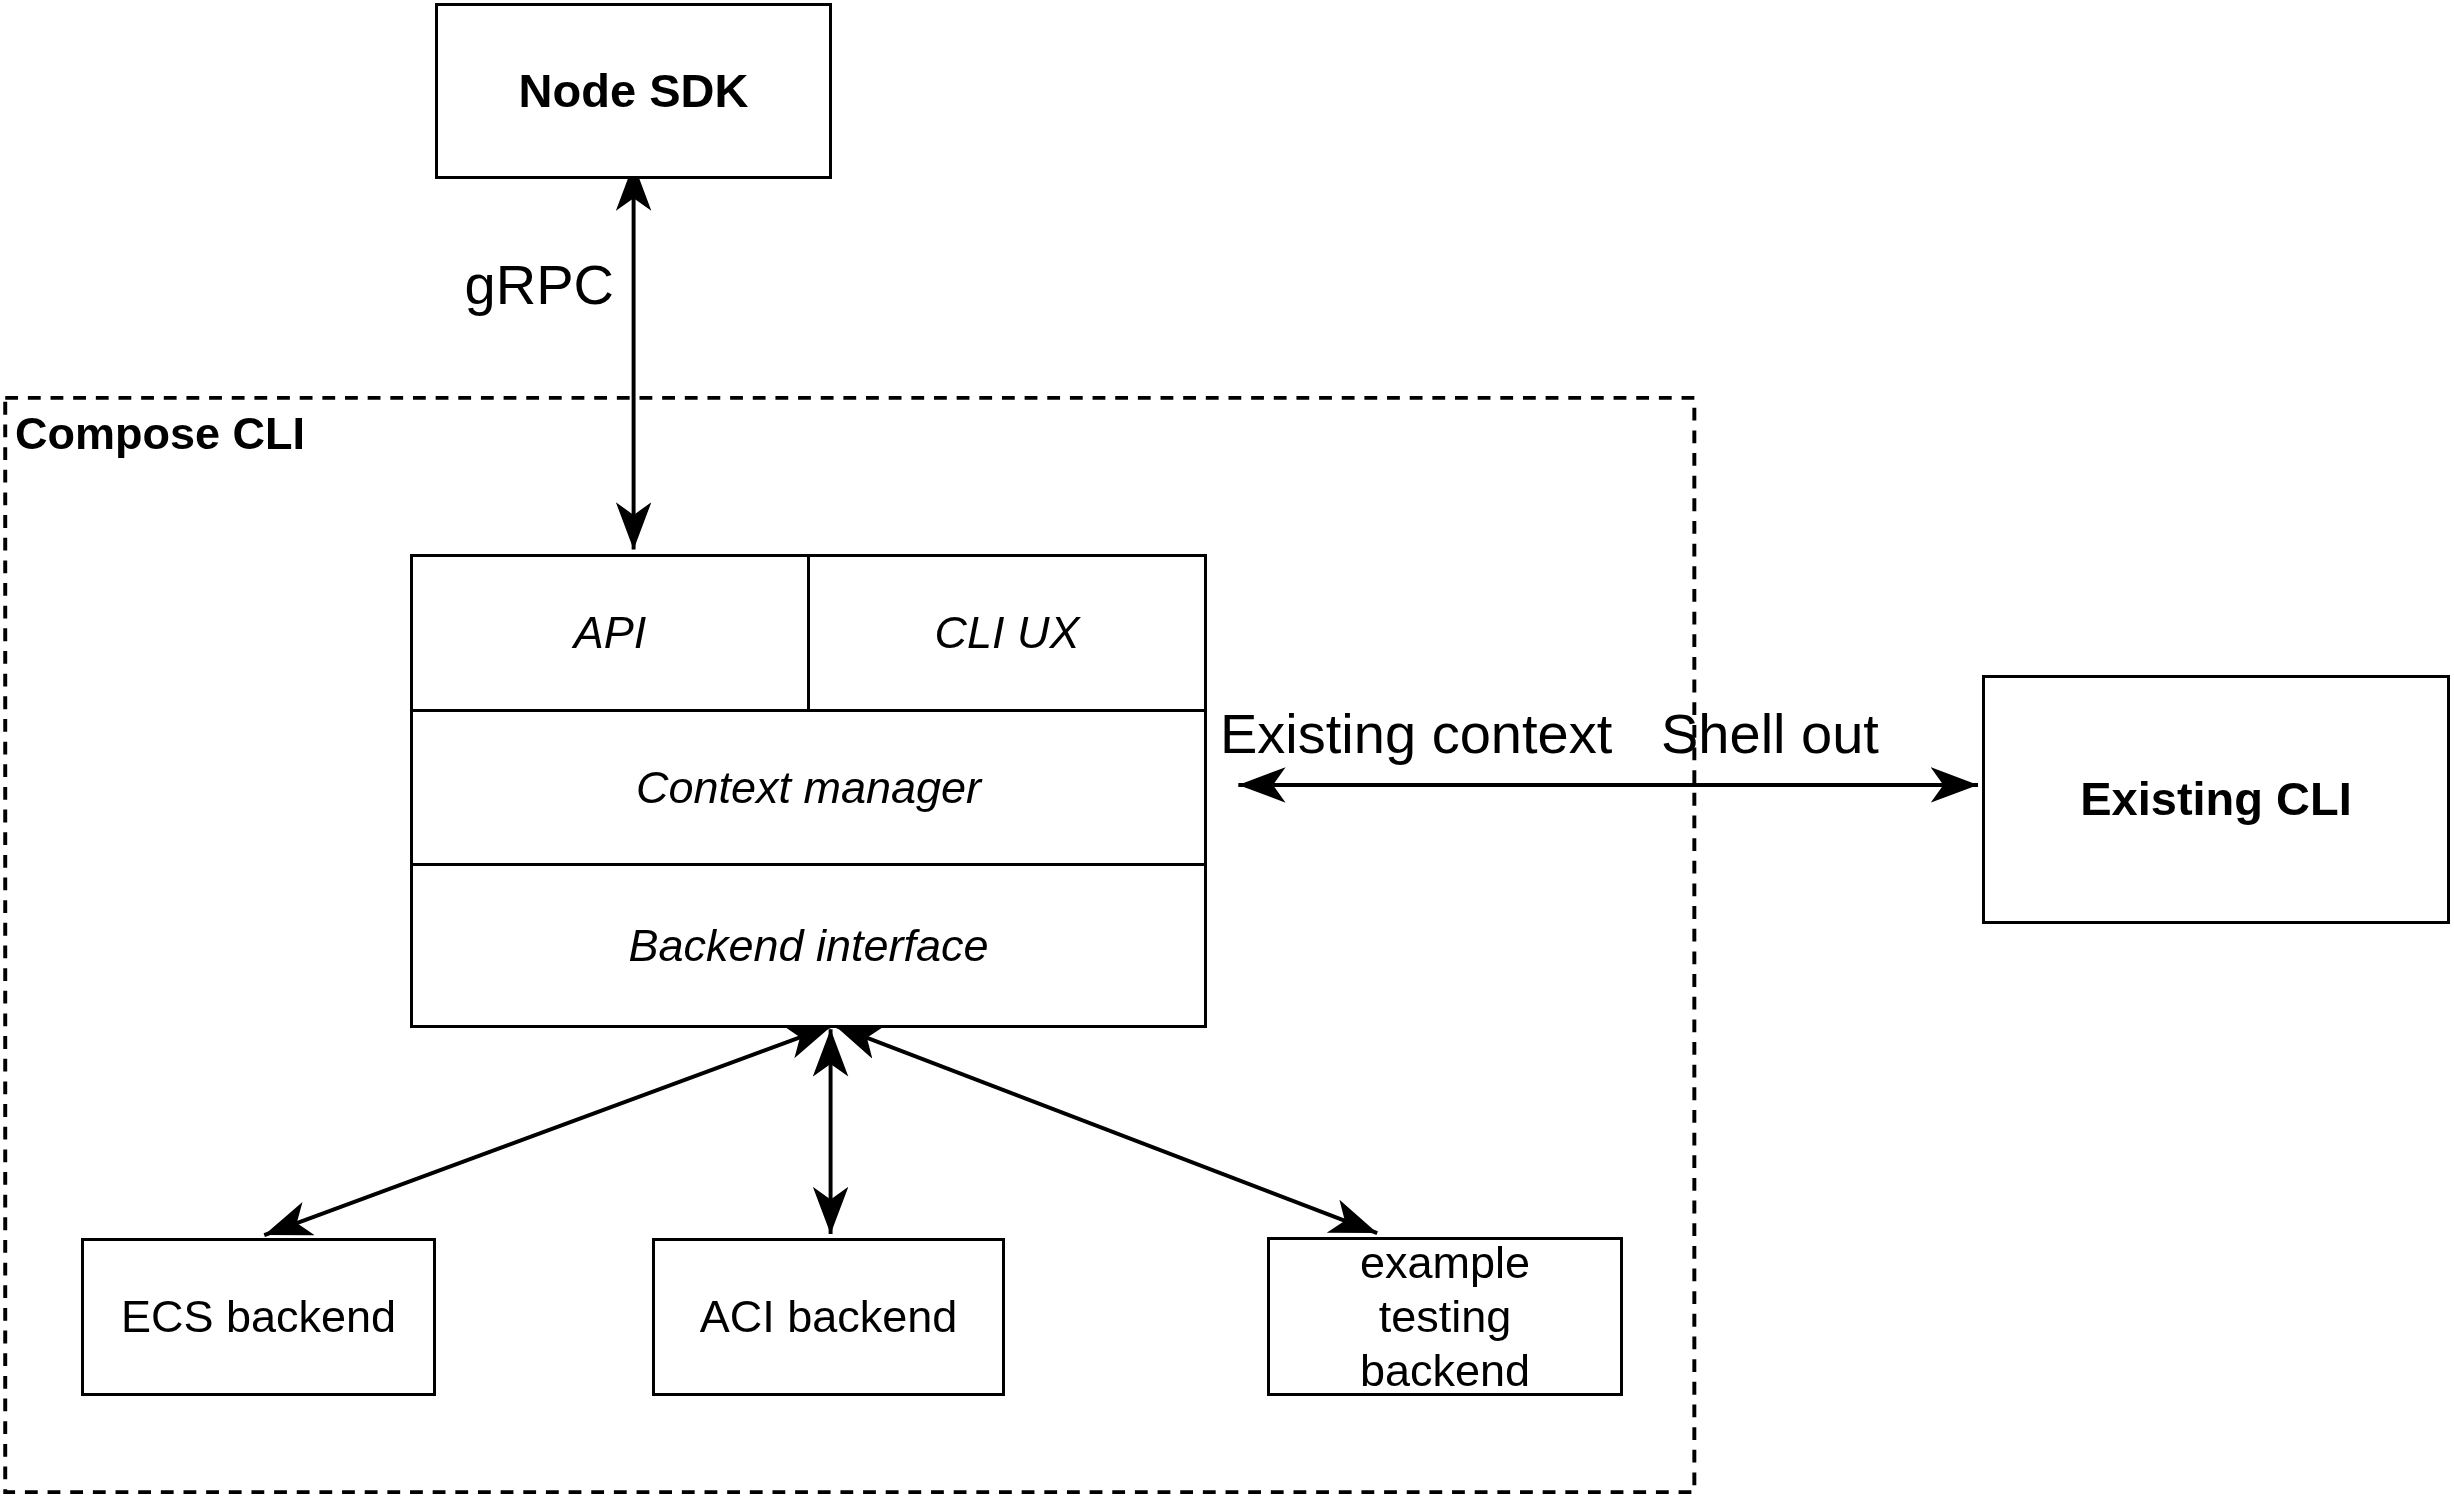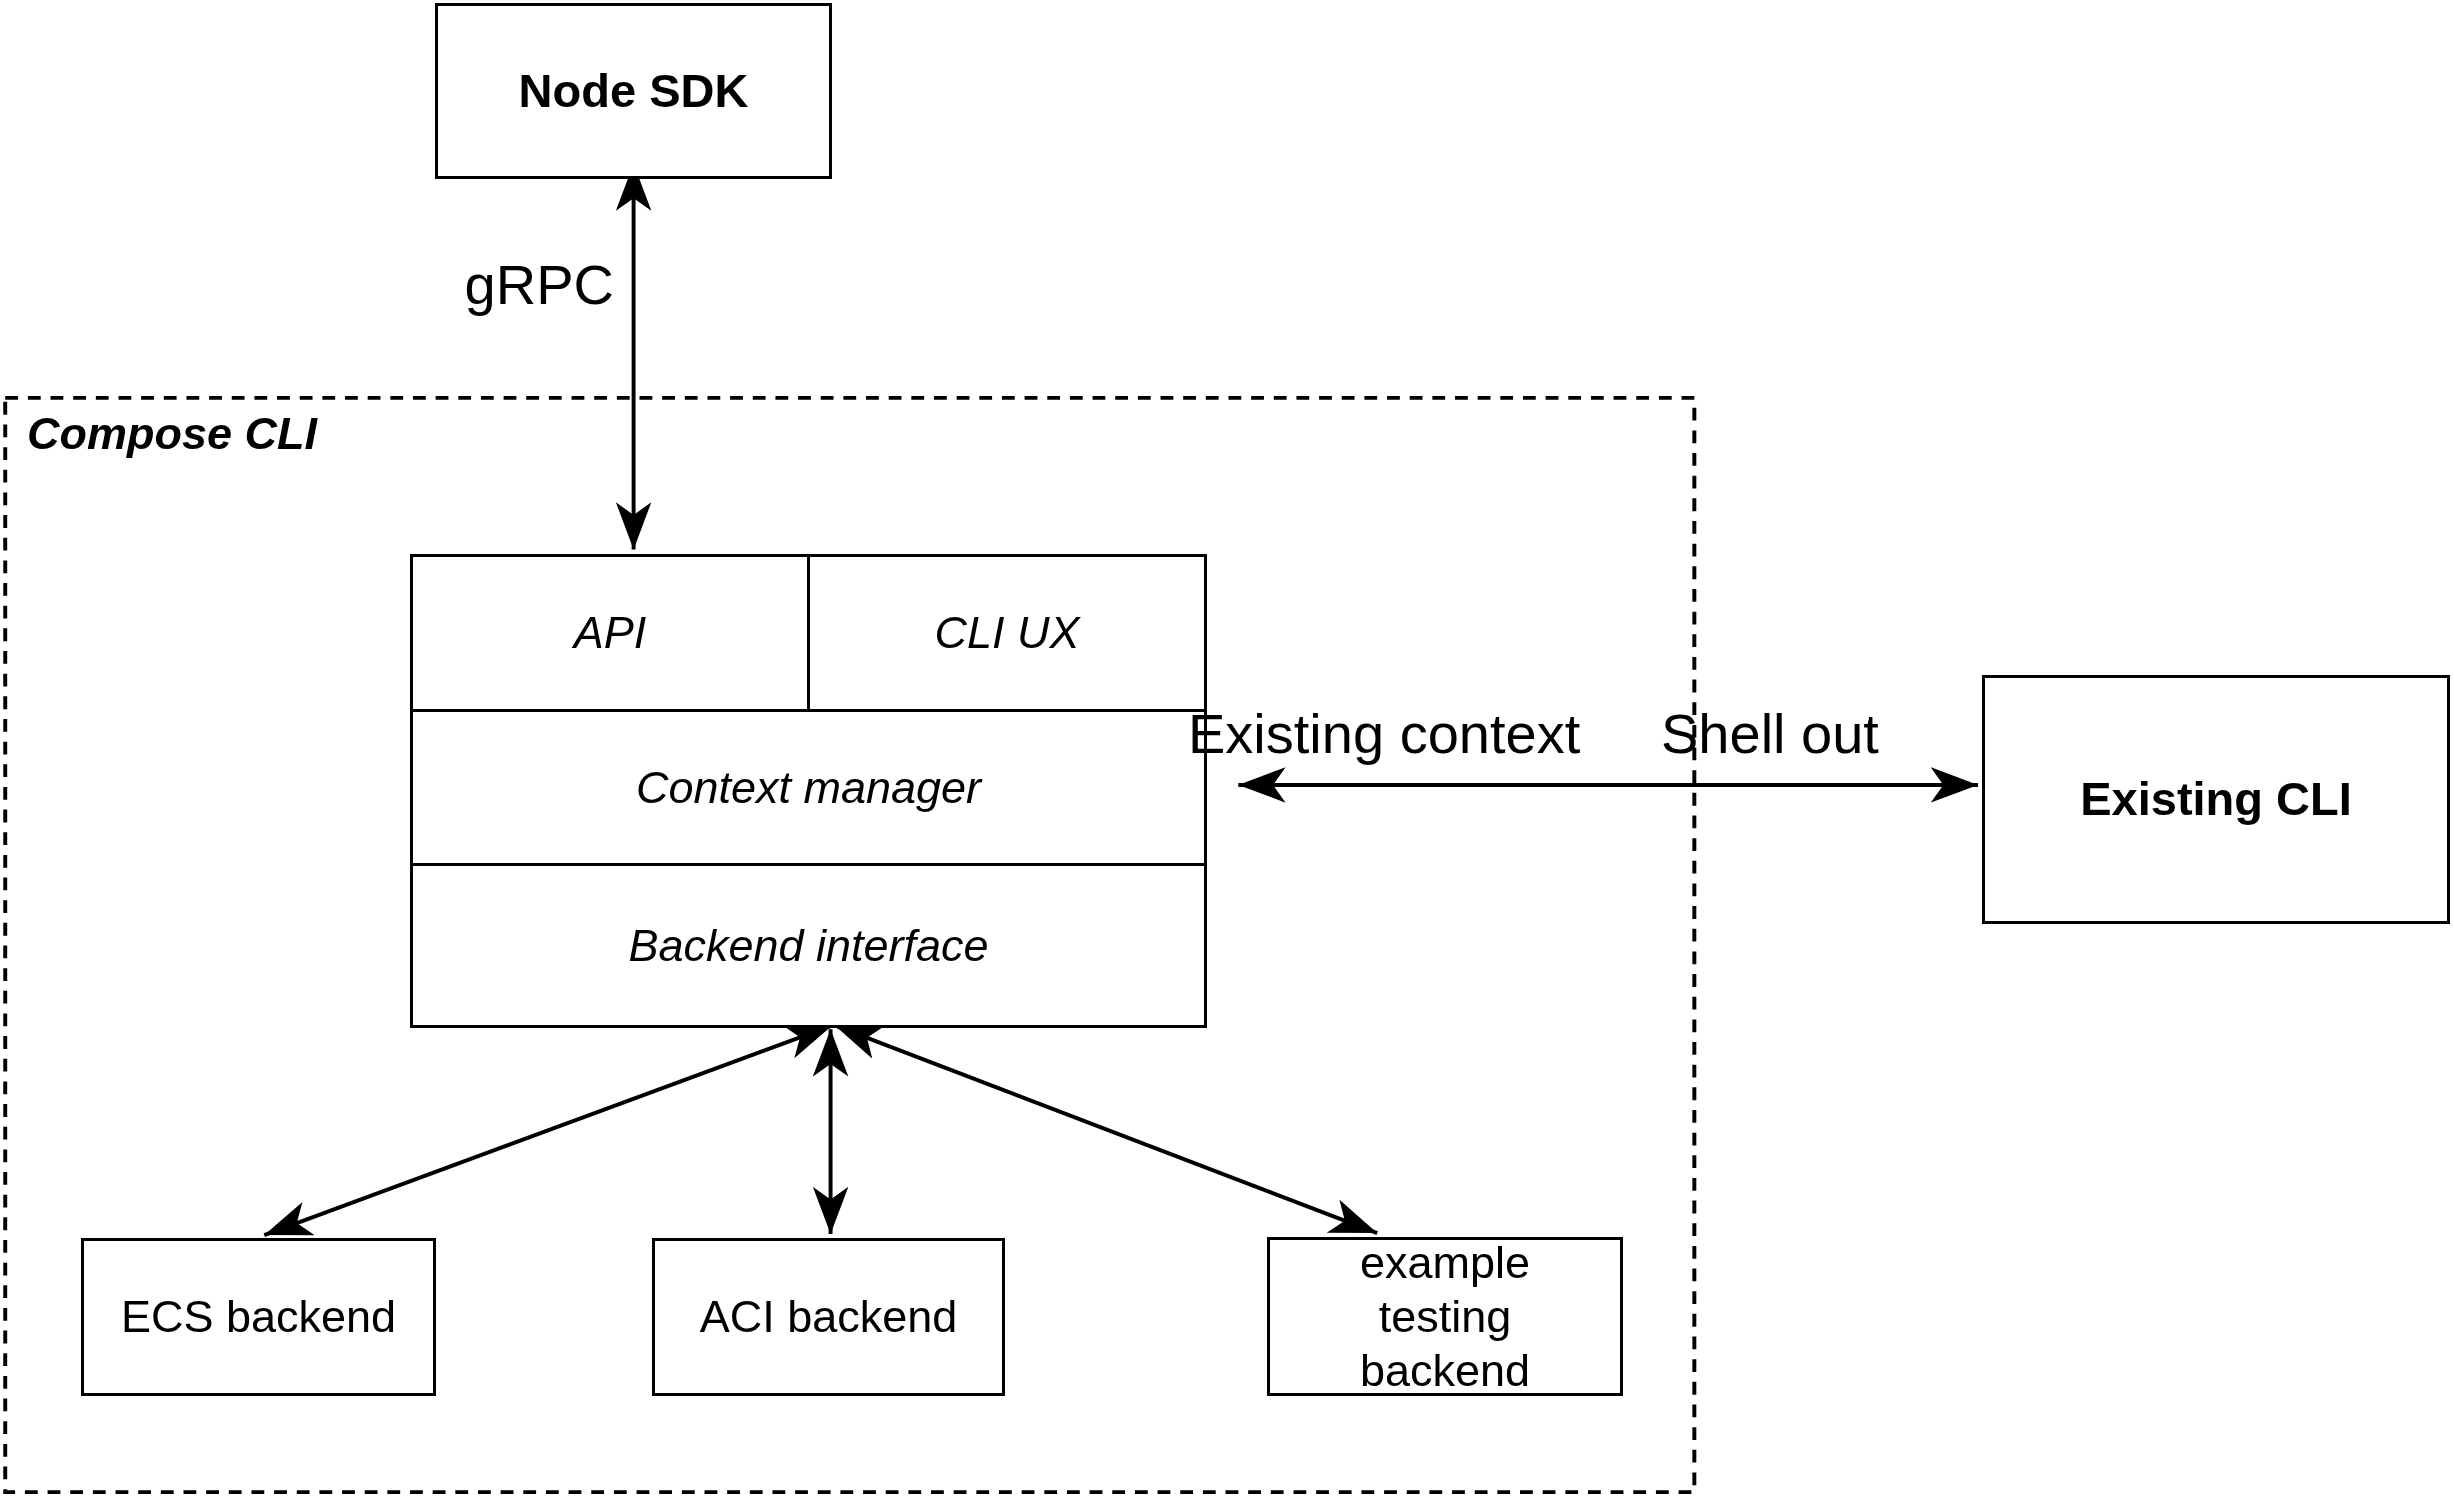--- a/index.html
+++ b/index.html
@@ -81,21 +81,21 @@
 
     <line x1="1257" y1="797" x2="2008" y2="797" stroke="#000000" stroke-width="4" marker-start="url(#ah)" marker-end="url(#ah)"></line>
 
     <line x1="845" y1="1041" x2="268" y2="1254" stroke="#000000" stroke-width="4" marker-start="url(#ah)" marker-end="url(#ah)"></line>
 
     <line x1="843" y1="1045" x2="843" y2="1253" stroke="#000000" stroke-width="4" marker-start="url(#ah)" marker-end="url(#ah)"></line>
 
     <line x1="847" y1="1041" x2="1398" y2="1252" stroke="#000000" stroke-width="4" marker-start="url(#ah)" marker-end="url(#ah)"></line>
   </svg>
 
-  <div class="container-label" style="left:27px; top:408px;font-style:italic;">Compose CLI</div>
+  <div class="container-label" style="left:15px; top:408px;">Compose CLI</div>
 
   <div class="node bold" style="left:435px; top:3px; width:397px; height:176px;">
     <span>Node SDK</span>
   </div>
 
   <div class="edge-label" style="left:417px; top:253px; width:197px; text-align:right;">gRPC</div>
 
   <div class="compound" style="left:410px; top:554px; width:797px; height:474px;font-style:italic;">
     <div class="row" style="height:155px; border-bottom:3.9px solid #000;">
       <div class="cell" style="width:397px; border-right:3.9px solid #000;">
@@ -106,21 +106,21 @@
       </div>
     </div>
     <div class="cell" style="height:154px; border-bottom:3.9px solid #000;">
       <span>Context manager</span>
     </div>
     <div class="cell" style="flex:1;">
       <span>Backend interface</span>
     </div>
   </div>
 
-  <div class="edge-label" style="left:1188px; top:702px; width:335px; text-align:right;">Existing context</div>
+  <div class="edge-label" style="left:1220px; top:702px; width:335px; text-align:right;">Existing context</div>
   <div class="edge-label" style="left:1661px; top:702px; width:189px; text-align:center;">Shell out</div>
 
   <div class="node" style="left:81px; top:1238px; width:355px; height:158px;">
     <span>ECS backend</span>
   </div>
 
   <div class="node bold" style="left:1982px; top:675px; width:468px; height:249px;">
     <span>Existing CLI</span>
   </div>
 

